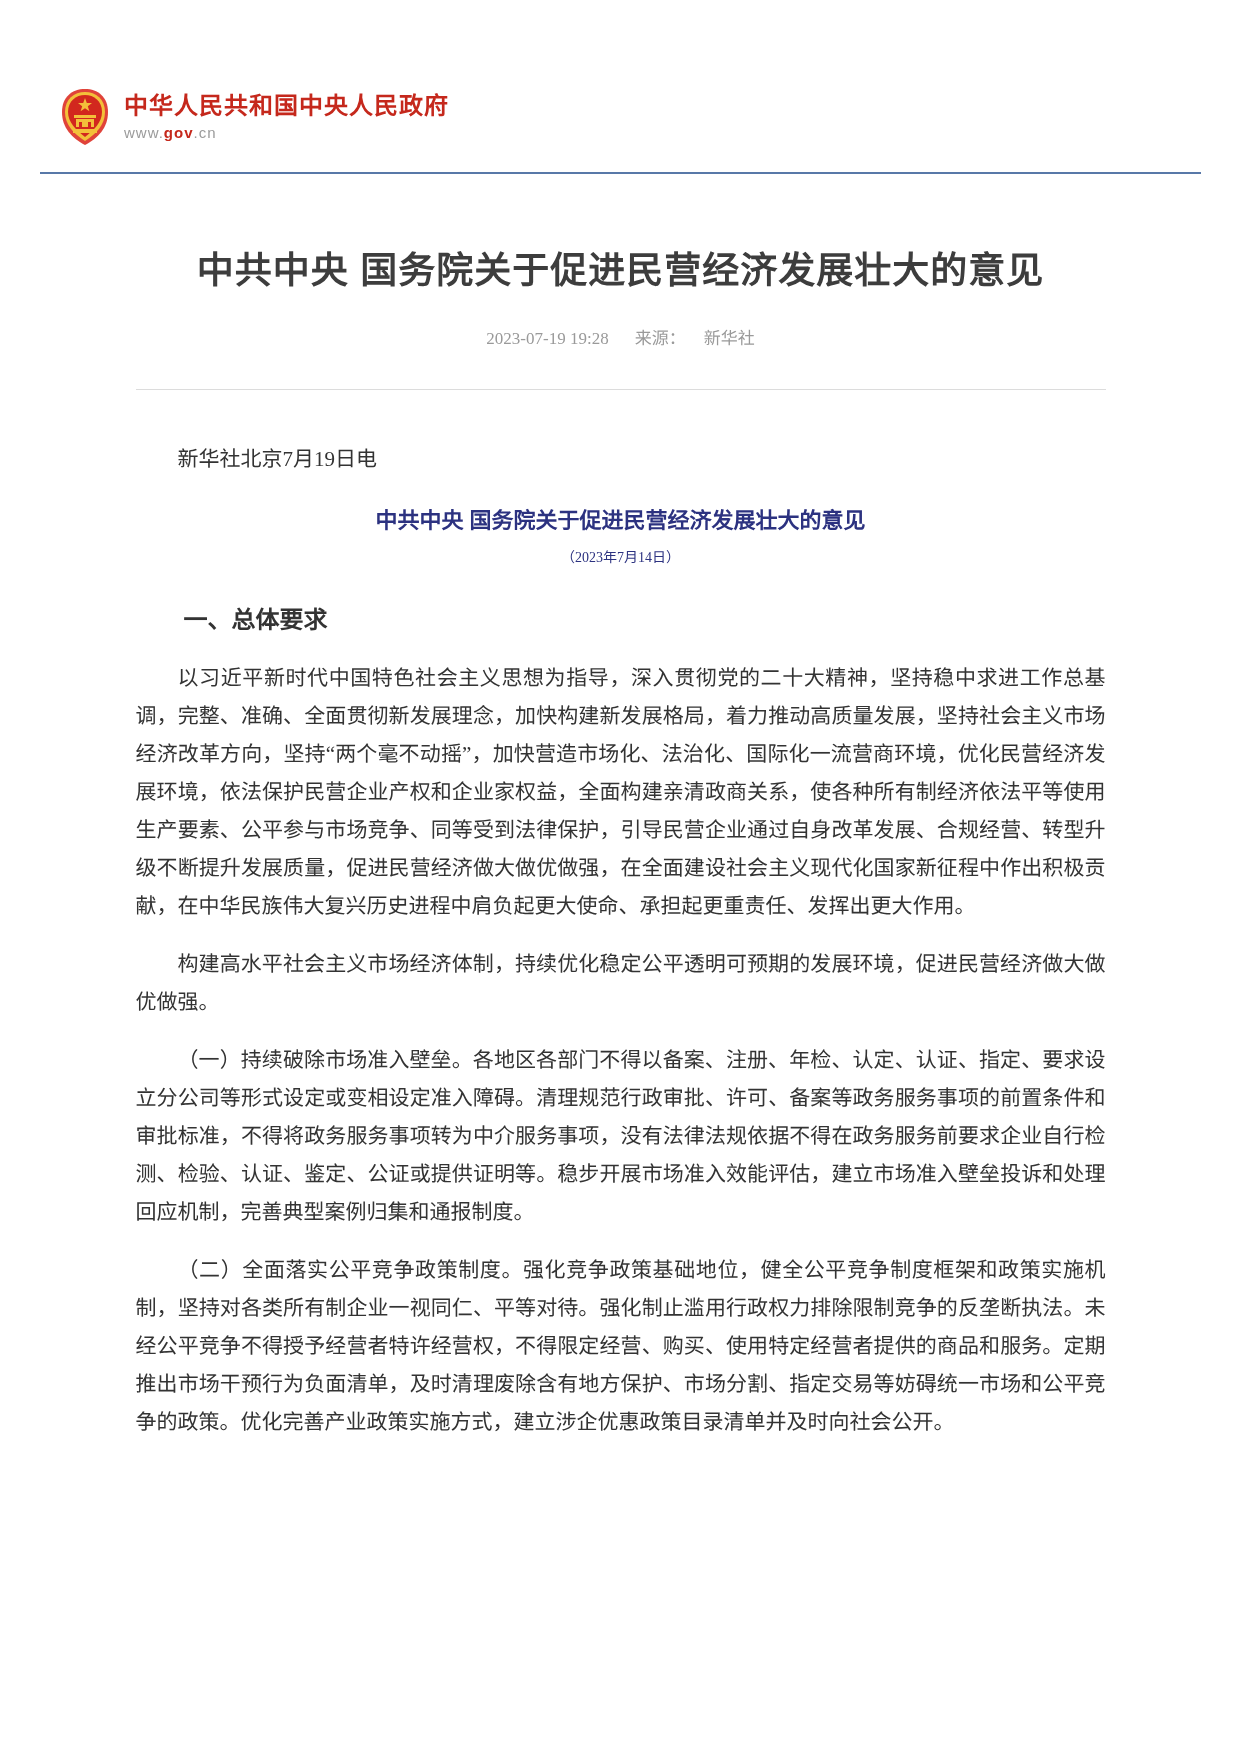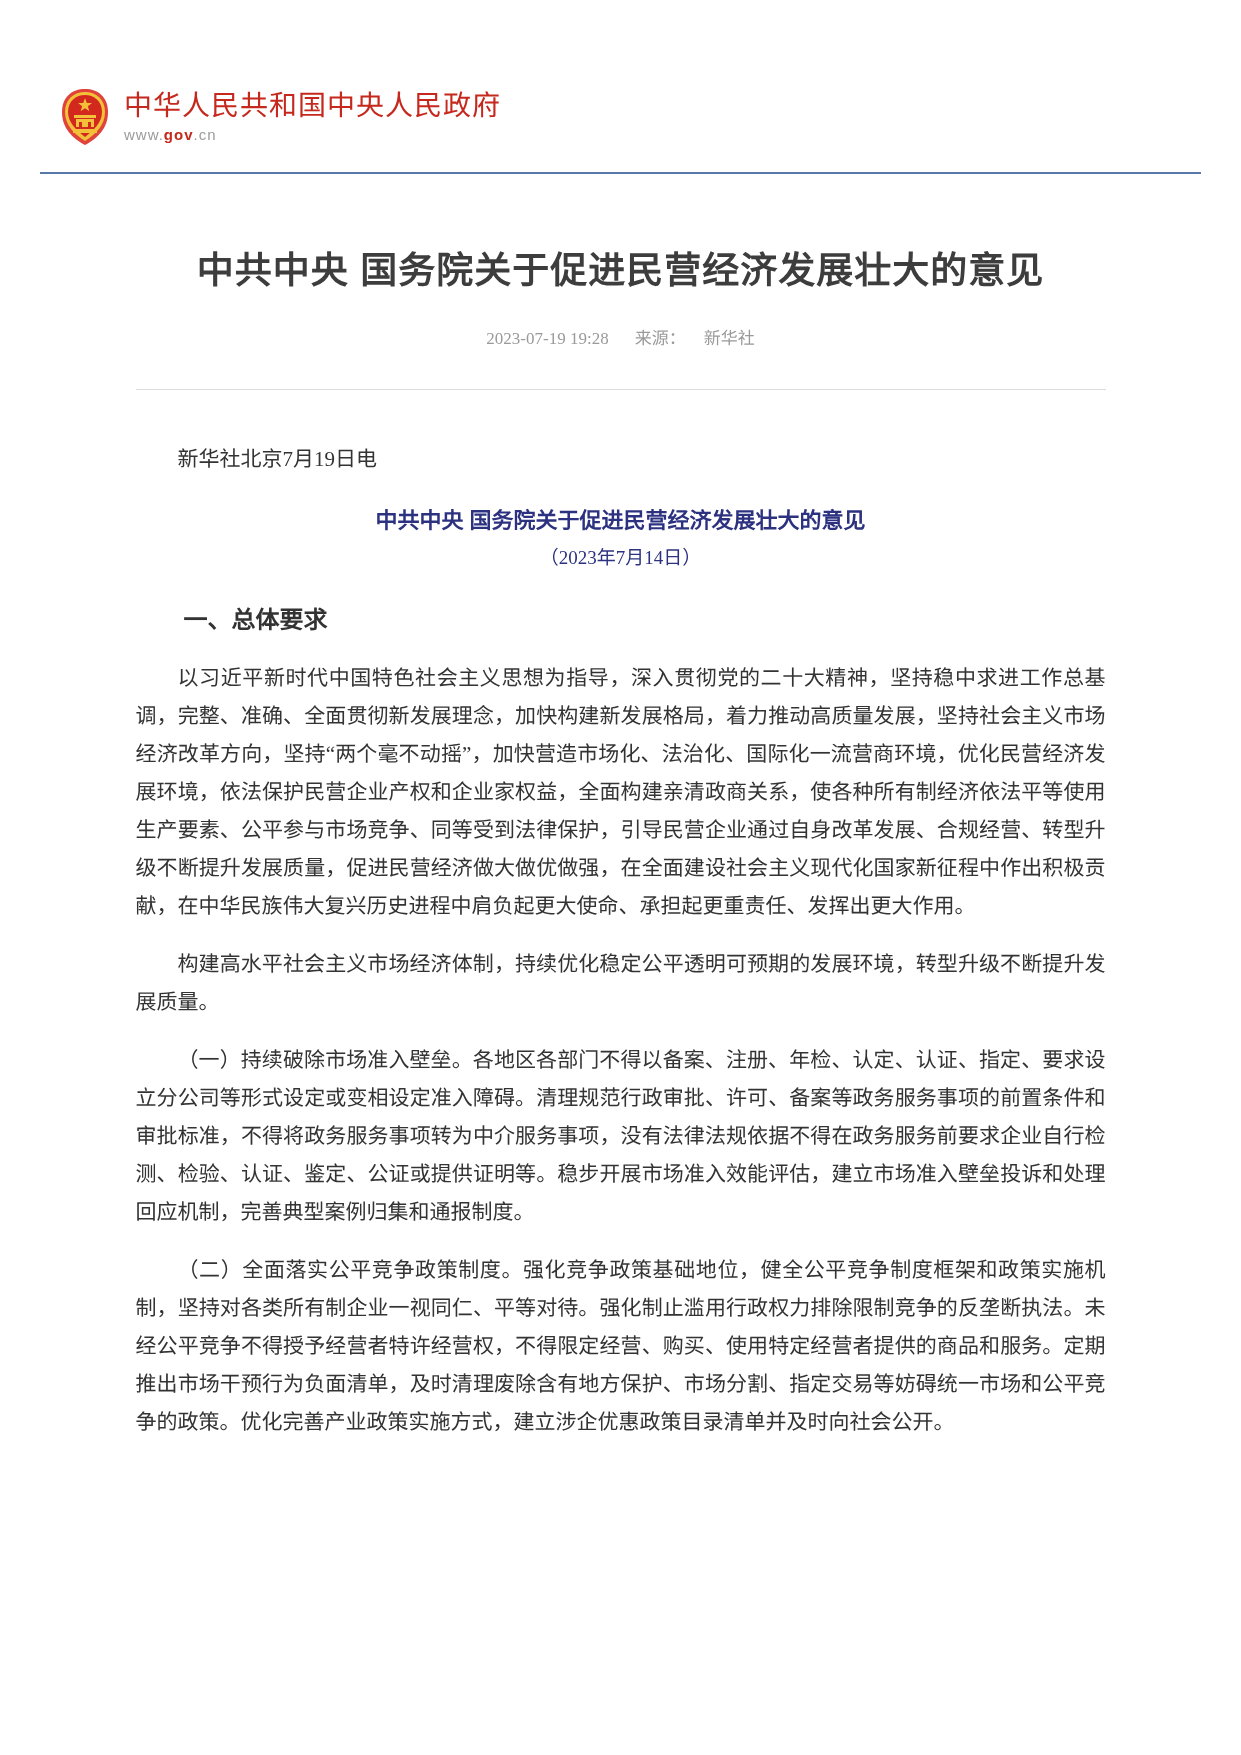--- a/index.html
+++ b/index.html
@@ -13,21 +13,21 @@
   html,body{margin:0;padding:0;background:#ffffff;}
   body{width:1241px;font-family:"Liberation Sans",sans-serif;color:var(--text-dark);}
   .page{width:1241px;min-height:1755px;background:#fff;position:relative;}
 
   
   .site-header{padding-top:88px;}
   .logo-row{display:flex;align-items:center;padding-left:60px;}
   .emblem{width:50px;height:58px;flex:0 0 auto;margin-right:14px;display:block;}
   .logo-text .site-name{
     color:var(--accent-red);
-    font-size:28px;font-weight:normal;letter-spacing:1px;line-height:1.1;
+    font-size:24px;font-weight:bold;letter-spacing:1px;line-height:1.1;
   }
   .logo-text .site-url{
     color:#9b9b9b;font-size:15px;letter-spacing:1px;margin-top:4px;
   }
   .logo-text .site-url .u-gov{color:var(--accent-red);font-weight:bold;}
   .header-rule{
     margin:26px 40px 0 40px;height:0;
     border-top:2px solid var(--rule-blue);
   }
 
@@ -58,21 +58,21 @@
     text-align:justify;
   }
   .dateline{margin:50px 0 0 0;text-indent:2em;}
   .doc-title{
     margin:26px 0 0 0;text-align:center;text-indent:0;
     font-family:"Liberation Sans",sans-serif;
     font-size:22px;font-weight:bold;color:var(--navy);line-height:34px;
   }
   .doc-date{
     margin:4px 0 0 0;text-align:center;
-    font-size:19px;color:var(--navy);line-height:32px;
+    font-size:14px;color:var(--navy);line-height:32px;
   }
   .para{margin:20px 0 0 0;text-indent:2em;}
   .section-heading{
     margin:27px 0 0 0;text-indent:2em;
     font-family:"Liberation Sans",sans-serif;
     font-size:24px;font-weight:bold;color:#333;line-height:38px;
   }
 </style>
 </head>
 <body>
@@ -111,20 +111,20 @@
 
     <div class="meta-rule"></div>
 
     <div class="article-body">
       <p class="dateline">新华社北京7月19日电</p>
       <h2 class="doc-title">中共中央 国务院关于促进民营经济发展壮大的意见</h2>
       <div class="doc-date">（2023年7月14日）</div>
       <div>
           <h3 class="section-heading">一、总体要求</h3>
           <p class="para">以习近平新时代中国特色社会主义思想为指导，深入贯彻党的二十大精神，坚持稳中求进工作总基调，完整、准确、全面贯彻新发展理念，加快构建新发展格局，着力推动高质量发展，坚持社会主义市场经济改革方向，坚持“两个毫不动摇”，加快营造市场化、法治化、国际化一流营商环境，优化民营经济发展环境，依法保护民营企业产权和企业家权益，全面构建亲清政商关系，使各种所有制经济依法平等使用生产要素、公平参与市场竞争、同等受到法律保护，引导民营企业通过自身改革发展、合规经营、转型升级不断提升发展质量，促进民营经济做大做优做强，在全面建设社会主义现代化国家新征程中作出积极贡献，在中华民族伟大复兴历史进程中肩负起更大使命、承担起更重责任、发挥出更大作用。</p>
-          <p class="para">构建高水平社会主义市场经济体制，持续优化稳定公平透明可预期的发展环境，转型升级不断提升发展质量。</p>
+          <p class="para">构建高水平社会主义市场经济体制，持续优化稳定公平透明可预期的发展环境，促进民营经济做大做优做强。</p>
           <p class="para">（一）持续破除市场准入壁垒。各地区各部门不得以备案、注册、年检、认定、认证、指定、要求设立分公司等形式设定或变相设定准入障碍。清理规范行政审批、许可、备案等政务服务事项的前置条件和审批标准，不得将政务服务事项转为中介服务事项，没有法律法规依据不得在政务服务前要求企业自行检测、检验、认证、鉴定、公证或提供证明等。稳步开展市场准入效能评估，建立市场准入壁垒投诉和处理回应机制，完善典型案例归集和通报制度。</p>
           <p class="para">（二）全面落实公平竞争政策制度。强化竞争政策基础地位，健全公平竞争制度框架和政策实施机制，坚持对各类所有制企业一视同仁、平等对待。强化制止滥用行政权力排除限制竞争的反垄断执法。未经公平竞争不得授予经营者特许经营权，不得限定经营、购买、使用特定经营者提供的商品和服务。定期推出市场干预行为负面清单，及时清理废除含有地方保护、市场分割、指定交易等妨碍统一市场和公平竞争的政策。优化完善产业政策实施方式，建立涉企优惠政策目录清单并及时向社会公开。</p>
         </div>
     </div>
   </main>
 
 </div>
 
 </body></html>

